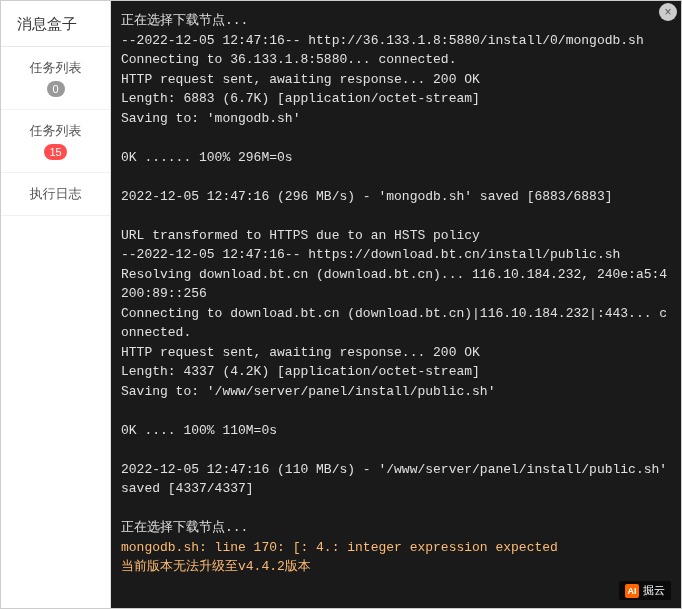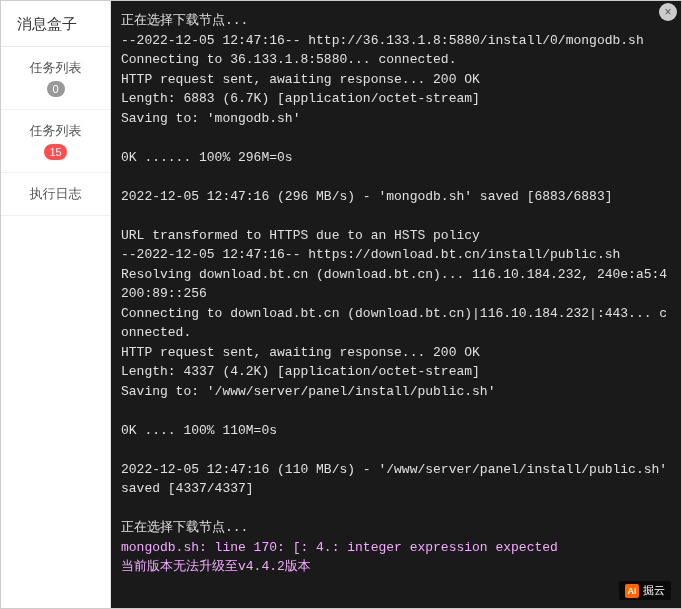--- a/index.html
+++ b/index.html
@@ -104,21 +104,21 @@
     }
     .terminal::-webkit-scrollbar-thumb {
       background: #555;
       border-radius: 4px;
     }
 
     .line-normal {
       color: #e0e0e0;
     }
     .line-red {
-      color: #f0abfc;
+      color: #fdba74;
       margin-top: 28px;
     }
 
     
     .close-btn {
       position: absolute;
       top: 2px;
       right: 4px;
       width: 18px;
       height: 18px;

